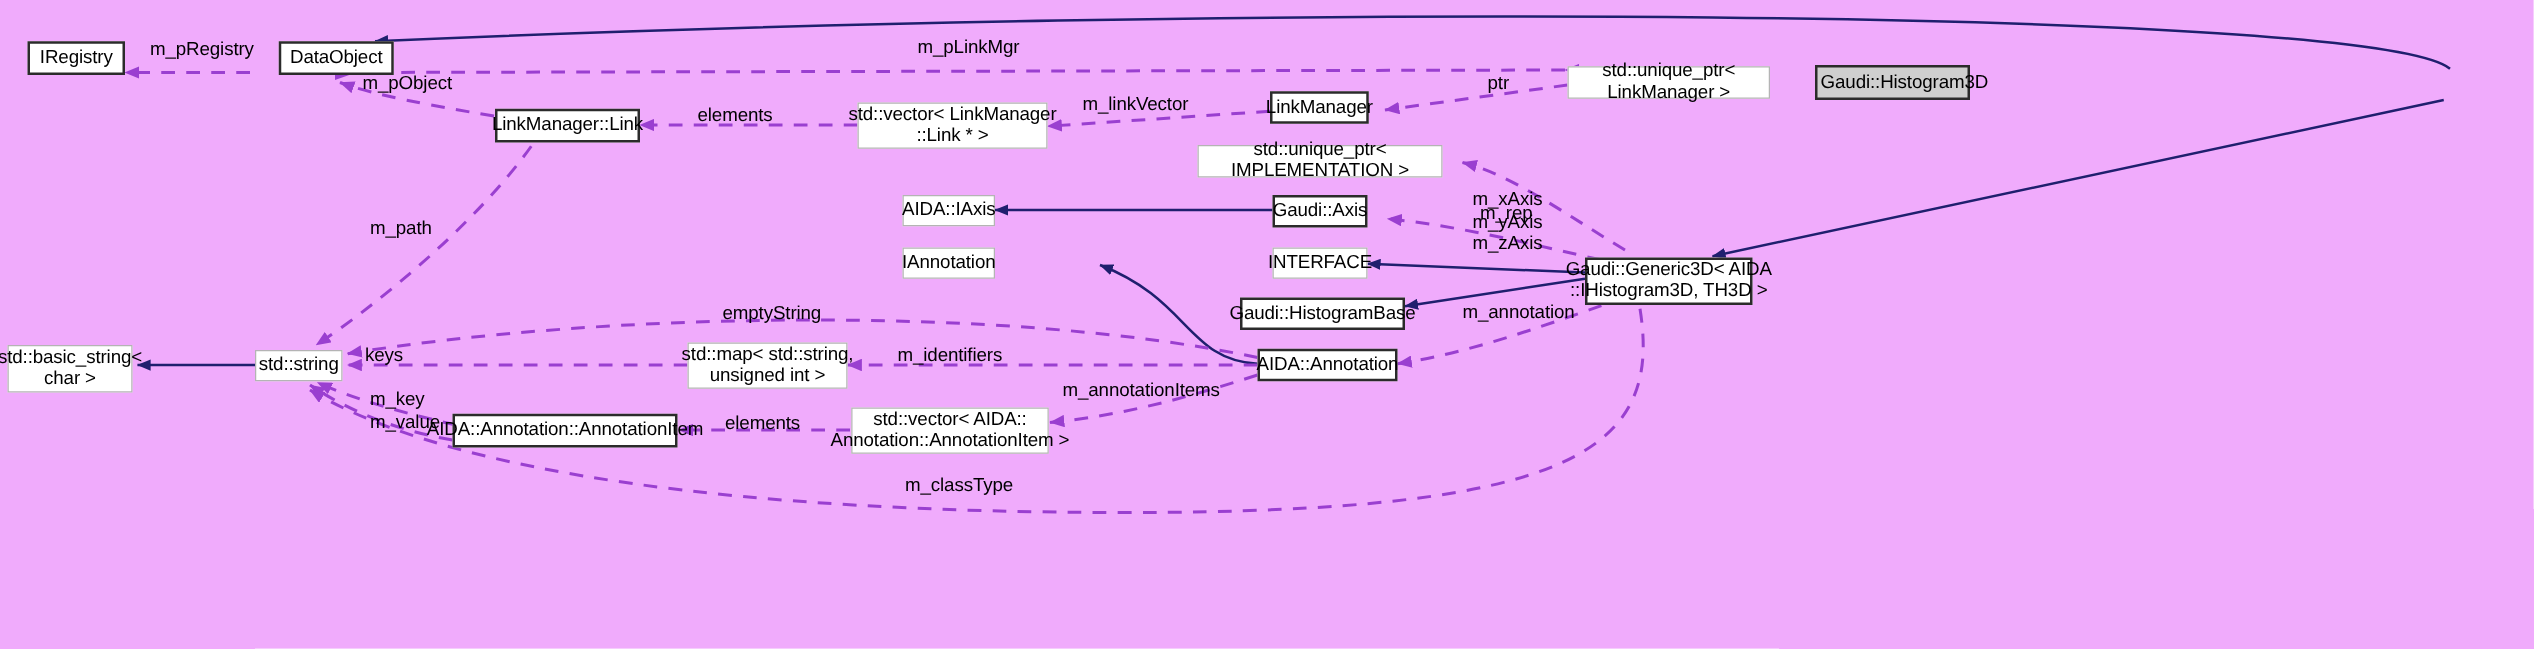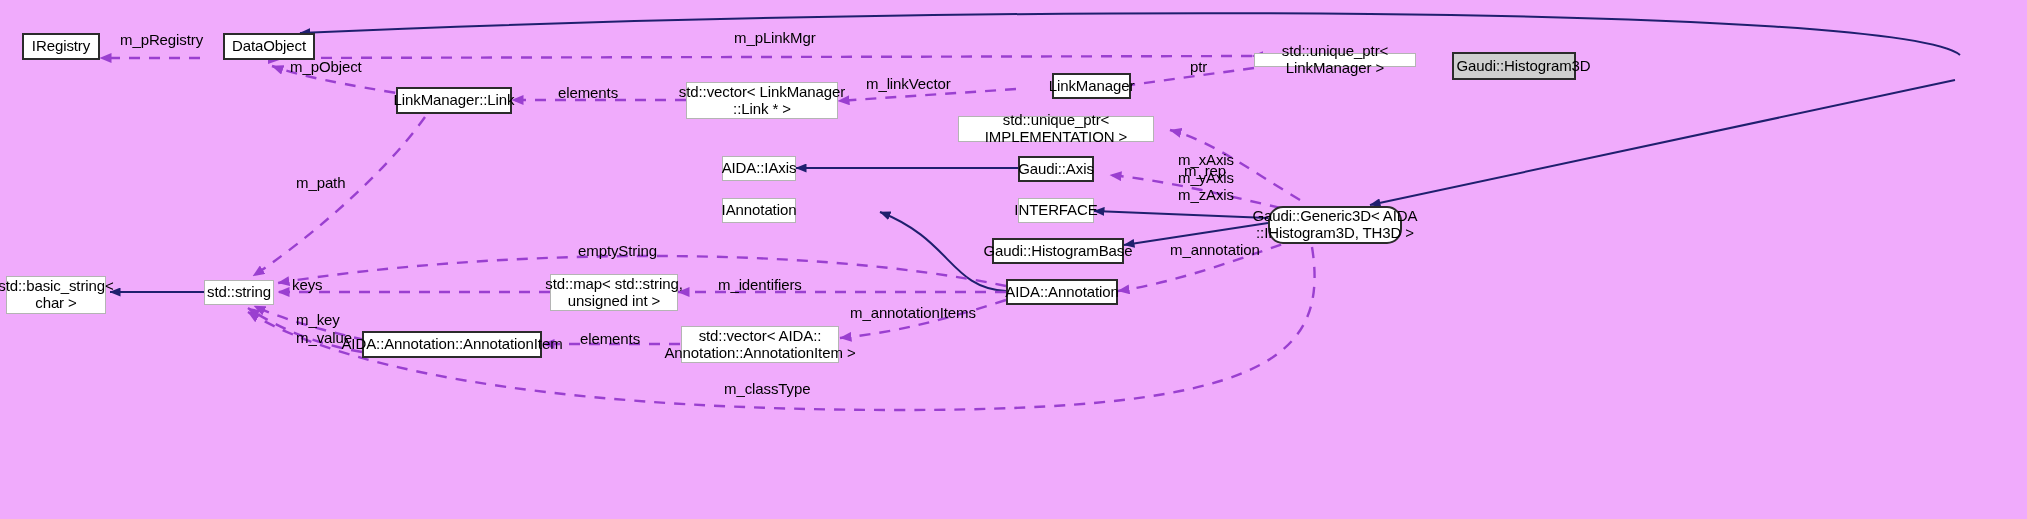--- a/index.html
+++ b/index.html
@@ -141,25 +141,25 @@
       <span>DataObject</span>
     </div>
 
   <div class="node solid" style="left:396px;top:87px;width:116px;height:27px;">
       <span>LinkManager::Link</span>
     </div>
 
   <div class="node plain" style="left:686px;top:82px;width:152px;height:37px;white-space:pre;"><span>std::vector&lt; LinkManager
 ::Link * &gt;</span></div>
 
-  <div class="node solid" style="left:1016px;top:73px;width:79px;height:26px;margin-left:36px;">
+  <div class="node solid" style="left:1016px;top:73px;width:79px;height:26px;">
       <span>LinkManager</span>
     </div>
 
-  <div class="node plain" style="left:1254px;top:53px;width:162px;height:14px;">
+  <div class="node plain" style="left:1254px;top:53px;width:162px;height:26px;">
       <span>std::unique_ptr&lt; LinkManager &gt;</span>
     </div>
 
   <div class="node highlight" style="left:1452px;top:52px;width:124px;height:28px;">
       <span>Gaudi::Histogram3D</span>
     </div>
 
   <div class="node plain" style="left:958px;top:116px;width:196px;height:26px;">
       <span>std::unique_ptr&lt; IMPLEMENTATION &gt;</span>
     </div>
@@ -173,21 +173,21 @@
     </div>
 
   <div class="node plain" style="left:722px;top:198px;width:74px;height:25px;">
       <span>IAnnotation</span>
     </div>
 
   <div class="node plain" style="left:1018px;top:198px;width:76px;height:25px;">
       <span>INTERFACE</span>
     </div>
 
-  <div class="node solid" style="left:1268px;top:206px;width:134px;height:38px;white-space:pre;border-radius:15px;"><span>Gaudi::Generic3D&lt; AIDA
+  <div class="node solid" style="left:1268px;top:206px;width:134px;height:38px;white-space:pre;"><span>Gaudi::Generic3D&lt; AIDA
 ::IHistogram3D, TH3D &gt;</span></div>
 
   <div class="node solid" style="left:992px;top:238px;width:132px;height:26px;">
       <span>Gaudi::HistogramBase</span>
     </div>
 
   <div class="node solid" style="left:1006px;top:279px;width:112px;height:26px;">
       <span>AIDA::Annotation</span>
     </div>
 

